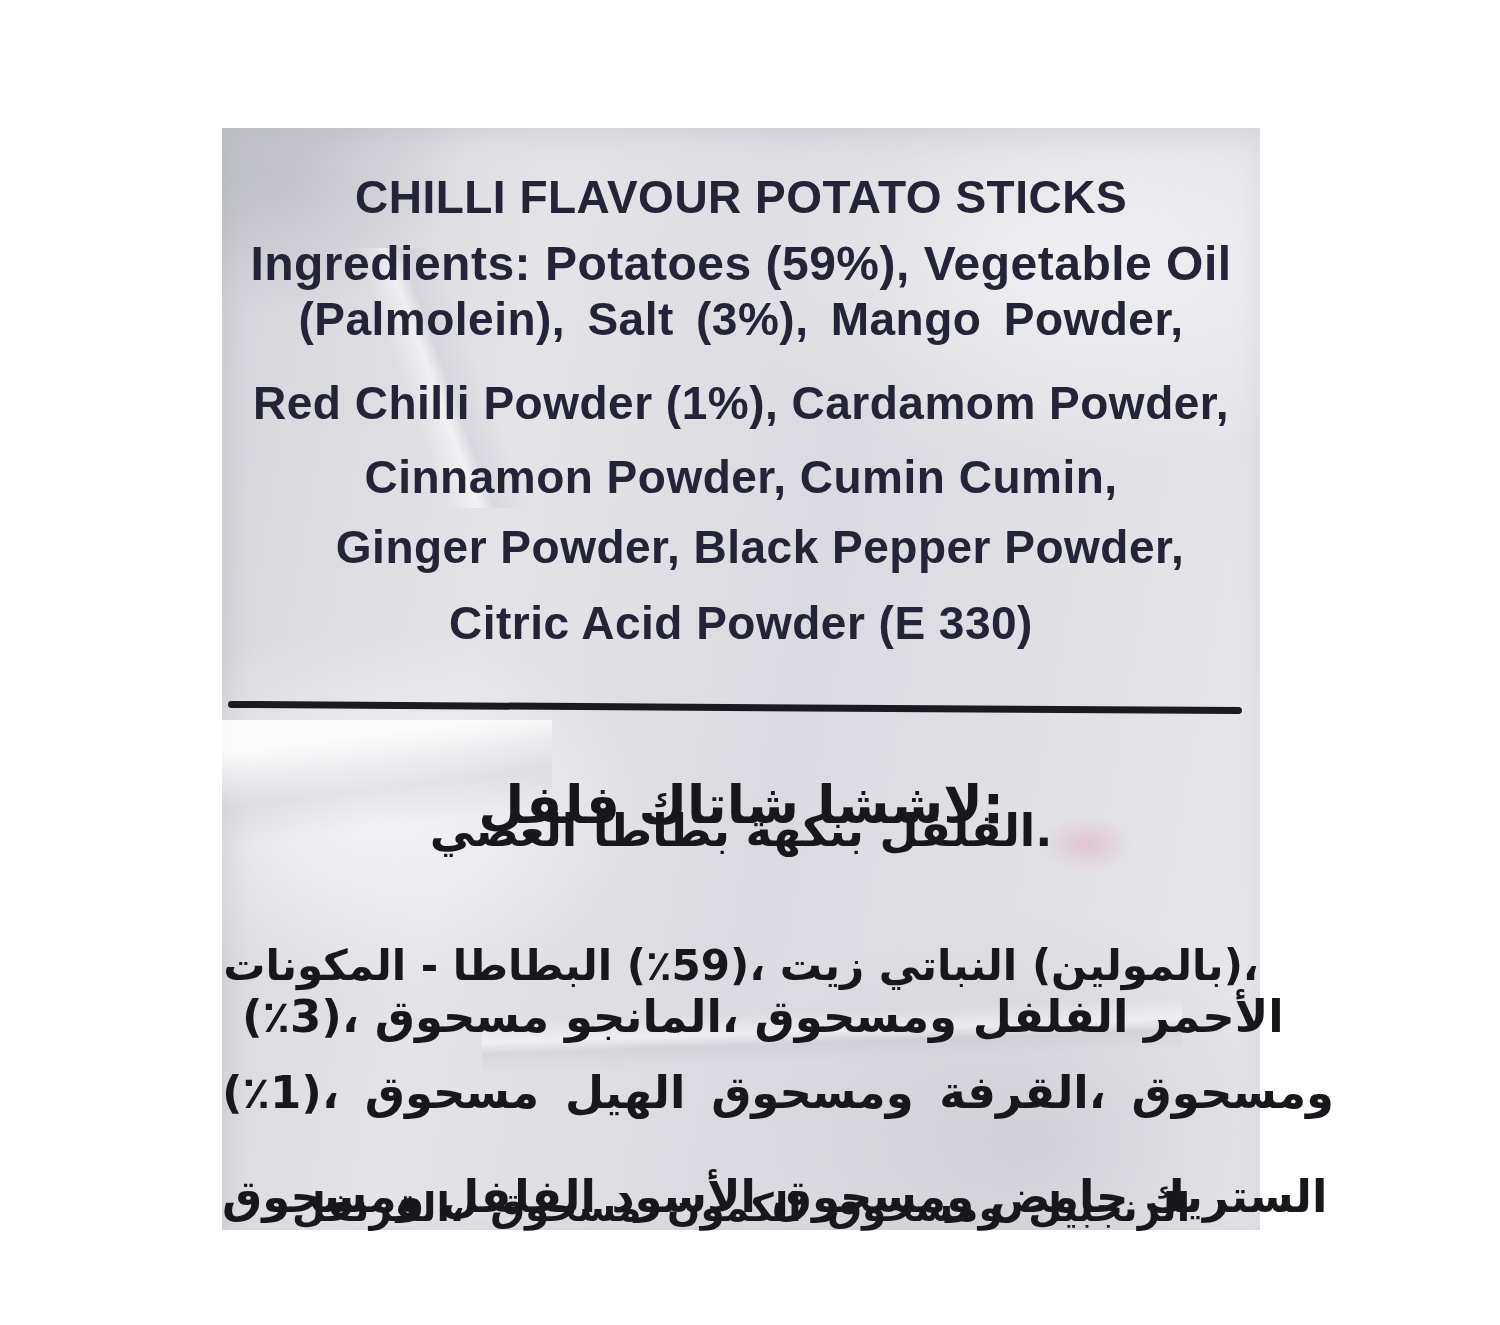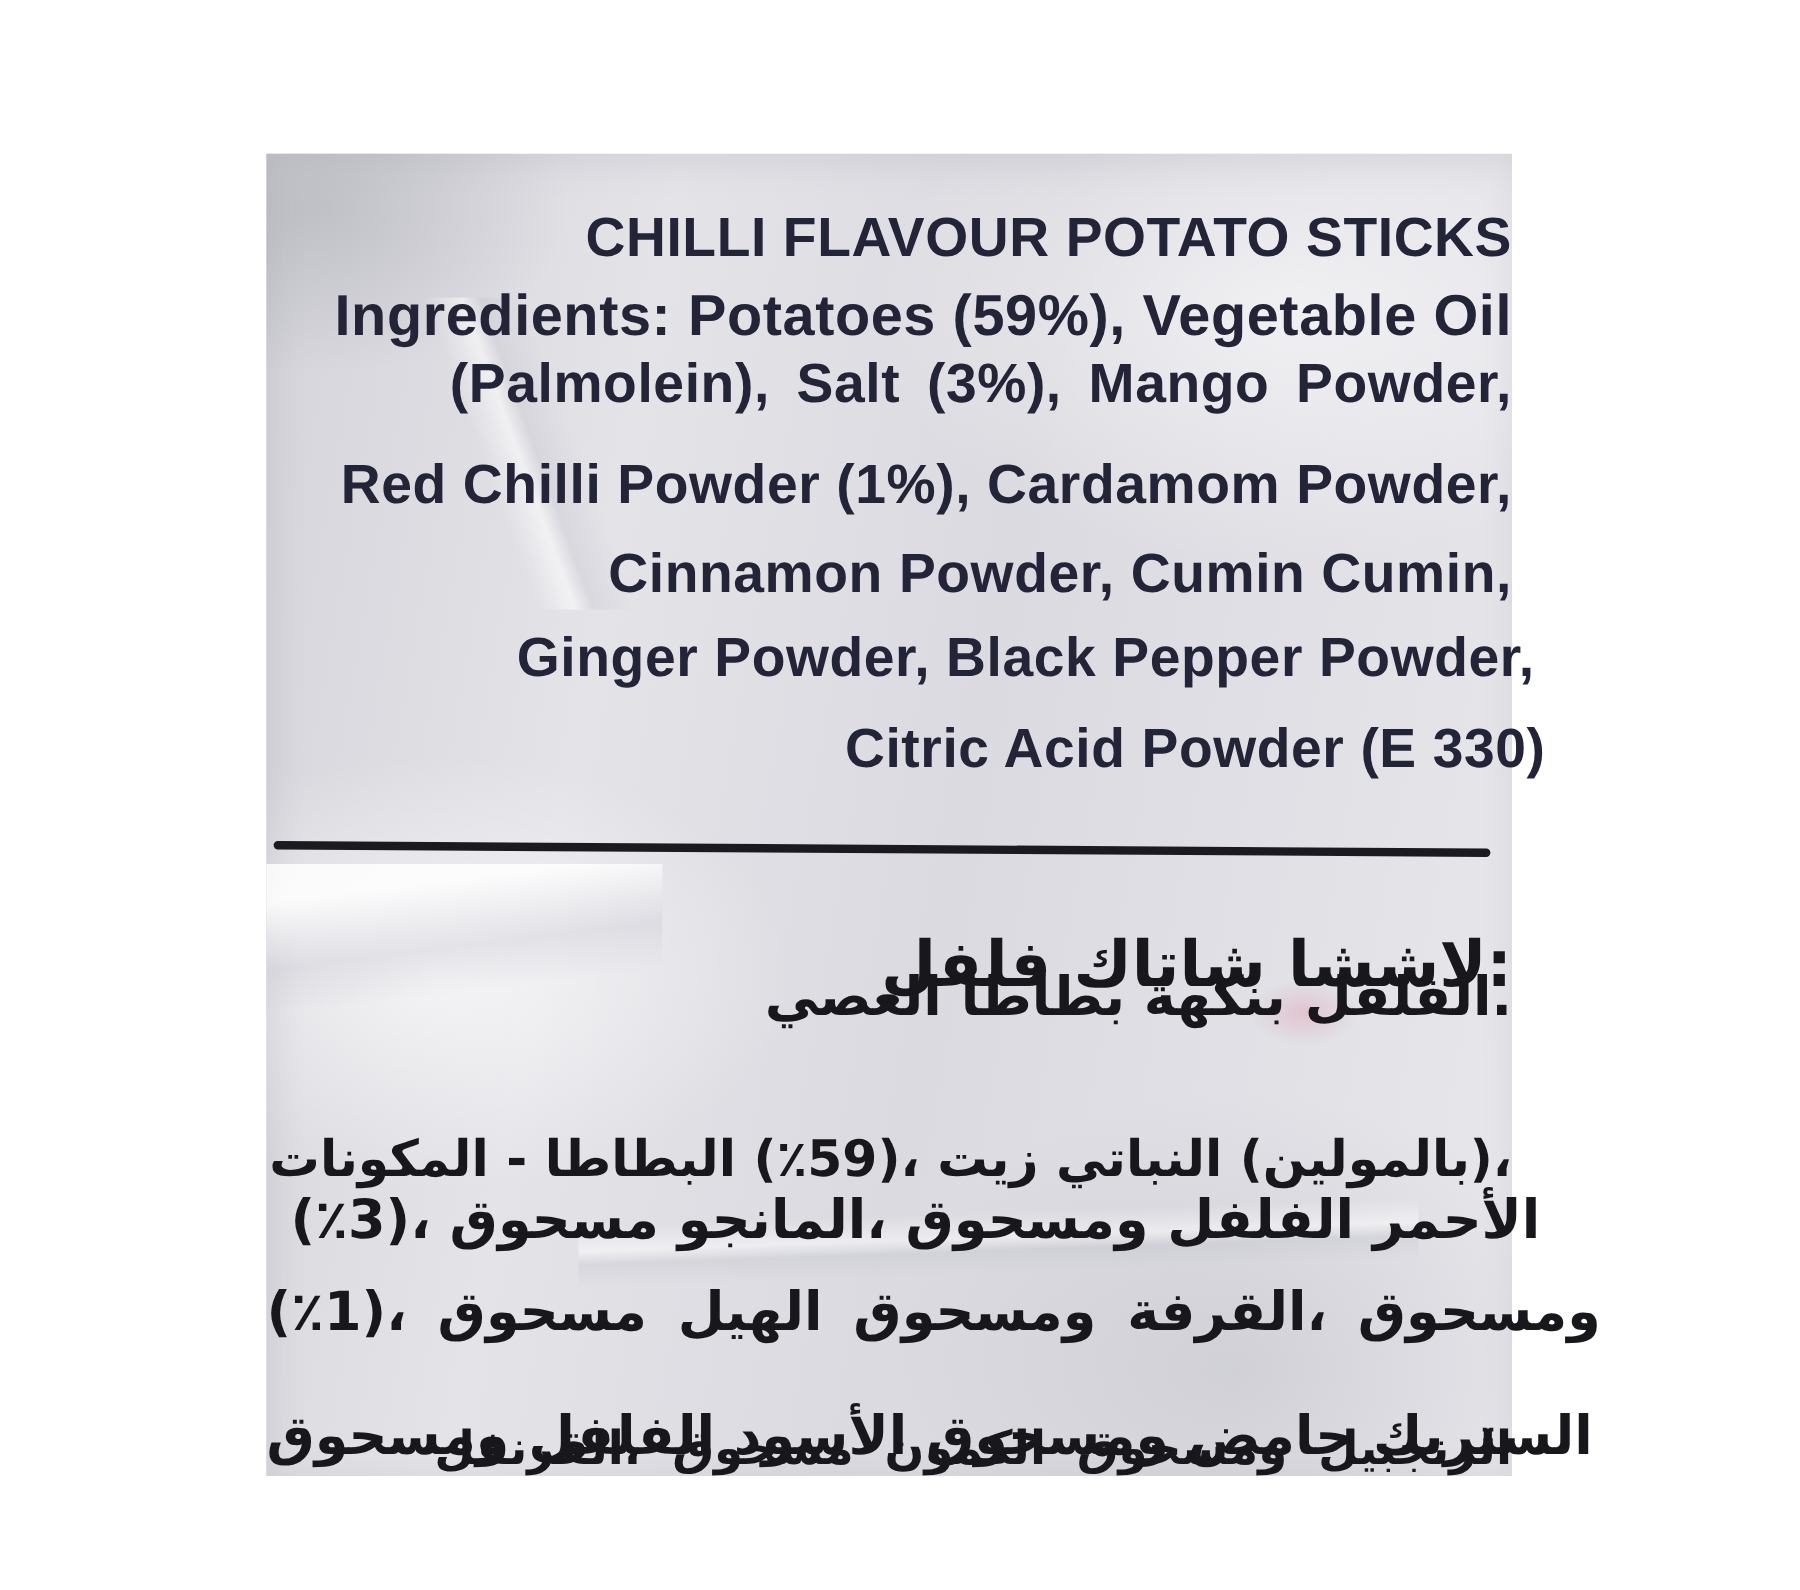--- a/index.html
+++ b/index.html
@@ -44,36 +44,36 @@
     background: linear-gradient(178deg, rgba(255,255,255,0) 30%, rgba(255,255,255,0.5) 48%, rgba(185,185,196,0.25) 58%, rgba(255,255,255,0) 75%);
   }
   .smudge-pink {
     left: 820px; top: 688px; width: 90px; height: 56px;
     background: radial-gradient(ellipse at center, rgba(224,140,165,0.35), rgba(224,140,165,0) 70%);
   }
   .line {
     position: absolute;
     left: 0;
     width: 100%;
-    text-align: right;
+    text-align: center;
     white-space: nowrap;
   }
   .en {
     font-family: "Liberation Sans", sans-serif;
     font-weight: 700;
     color: #242438;
     letter-spacing: 0.5px;
   }
   .en-title   { top: 42px;  font-size: 46px; }
   .en-line-0  { top: 108px; font-size: 48px; }
   .en-line-1  { top: 164px; font-size: 46px; word-spacing: 9px; }
   .en-line-2  { top: 248px; font-size: 46px; }
   .en-line-3  { top: 322px; font-size: 46px; }
   .en-line-4  { top: 392px; font-size: 46px; margin-left: 19px; }
-  .en-line-5  { top: 468px; font-size: 46px; padding-left: 28px; }
+  .en-line-5  { top: 468px; font-size: 46px; }
   .divider {
     position: absolute;
     left: 6px;
     top: 576px;
     width: 1014px;
     height: 7px;
     background: #1a1a20;
     border-radius: 4px;
     transform: rotate(0.35deg);
   }

